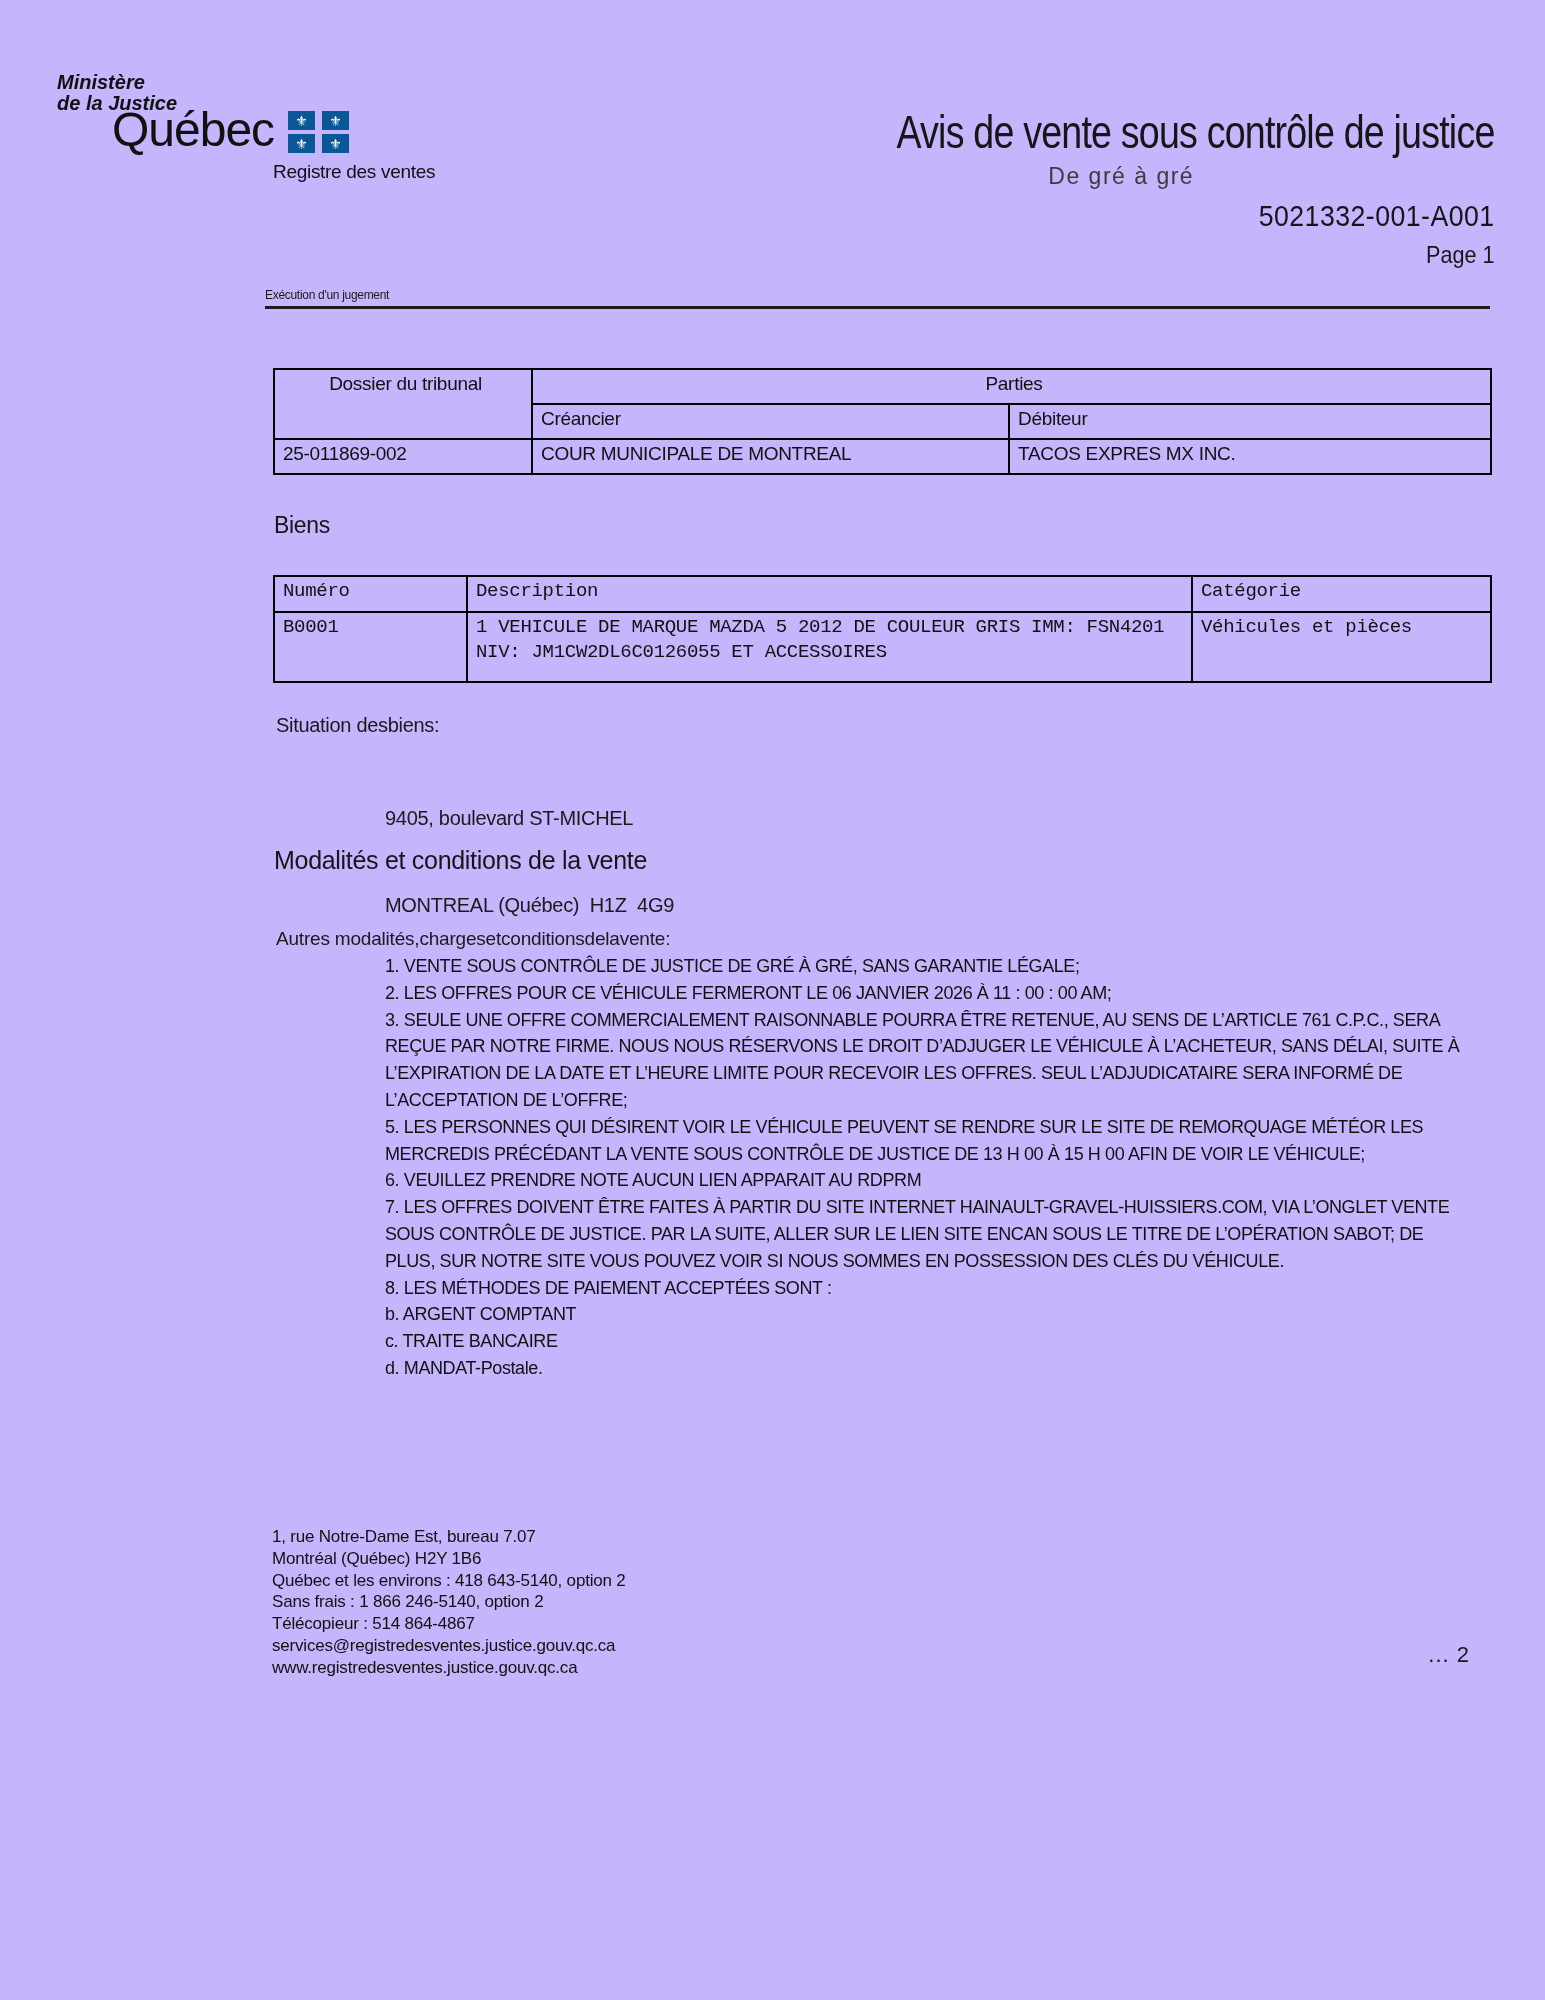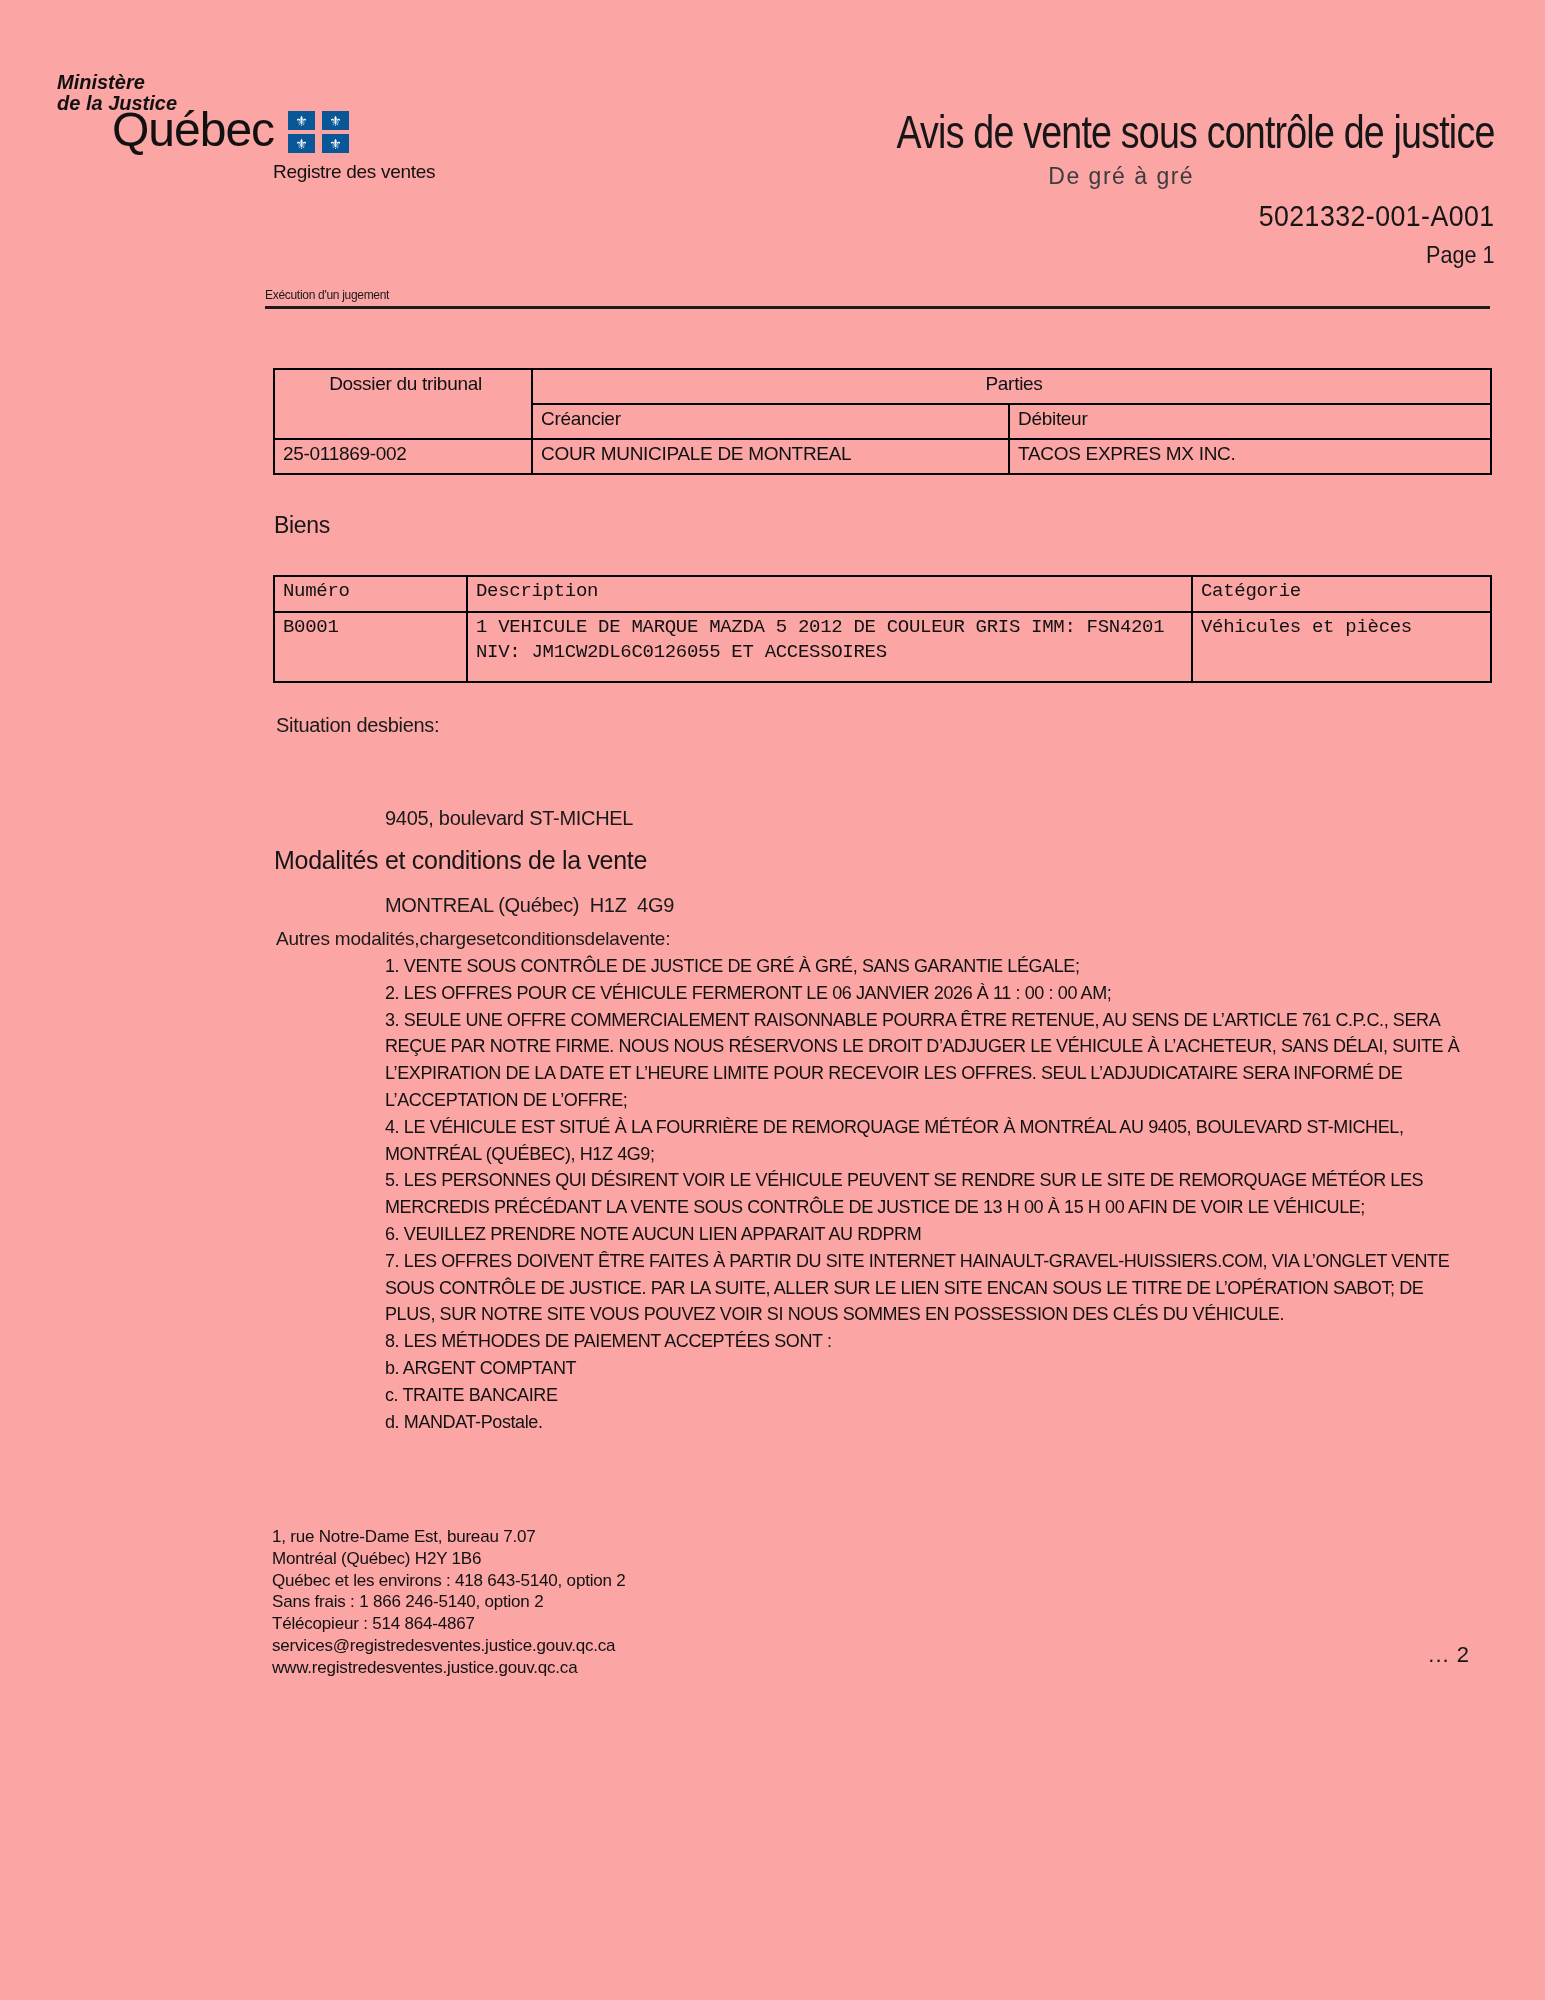--- a/index.html
+++ b/index.html
@@ -1,19 +1,19 @@
 <!DOCTYPE html>
 <html><head>
 <meta charset="utf-8">
 <style>
   html,body{margin:0;padding:0;background:#ffffff;}
   .page{
     position:relative;
     width:1545px;height:2000px;
-    background:#fca5a5;
+    background:#c4b5fd;
     font-family:"Liberation Sans", sans-serif;
     color:#1a1a1a;
     overflow:hidden;
   }
   
   .ministry{
     position:absolute;left:57px;top:72px;
     font-size:20px;font-weight:bold;font-style:italic;
     line-height:1.05;color:#111;
   }
@@ -198,21 +198,20 @@
     <div>MONTREAL (Québec)  H1Z  4G9</div>
   </div>
 
   <div class="modalites-heading">Modalités et conditions de la vente</div>
   <div class="intro">Autres modalités,chargesetconditionsdelavente:</div>
 
   <div class="cond-list">
     <div class="item">1. VENTE SOUS CONTRÔLE DE JUSTICE DE GRÉ À GRÉ, SANS GARANTIE LÉGALE;</div>
     <div class="item">2. LES OFFRES POUR CE VÉHICULE FERMERONT LE 06 JANVIER 2026 À 11 : 00 : 00 AM;</div>
     <div class="item">3. SEULE UNE OFFRE COMMERCIALEMENT RAISONNABLE POURRA ÊTRE RETENUE, AU SENS DE L’ARTICLE 761 C.P.C., SERA REÇUE PAR NOTRE FIRME. NOUS NOUS RÉSERVONS LE DROIT D’ADJUGER LE VÉHICULE À L’ACHETEUR, SANS DÉLAI, SUITE À L’EXPIRATION DE LA DATE ET L’HEURE LIMITE POUR RECEVOIR LES OFFRES. SEUL L’ADJUDICATAIRE SERA INFORMÉ DE L’ACCEPTATION DE L’OFFRE;</div>
-    <div class="item">4. LE VÉHICULE EST SITUÉ À LA FOURRIÈRE DE REMORQUAGE MÉTÉOR À MONTRÉAL AU 9405, BOULEVARD ST-MICHEL, MONTRÉAL (QUÉBEC), H1Z 4G9;</div>
     <div class="item">5. LES PERSONNES QUI DÉSIRENT VOIR LE VÉHICULE PEUVENT SE RENDRE SUR LE SITE DE REMORQUAGE MÉTÉOR LES MERCREDIS PRÉCÉDANT LA VENTE SOUS CONTRÔLE DE JUSTICE DE 13 H 00 À 15 H 00 AFIN DE VOIR LE VÉHICULE;</div>
     <div class="item">6. VEUILLEZ PRENDRE NOTE AUCUN LIEN APPARAIT AU RDPRM</div>
     <div class="item">7. LES OFFRES DOIVENT ÊTRE FAITES À PARTIR DU SITE INTERNET HAINAULT-GRAVEL-HUISSIERS.COM, VIA L’ONGLET VENTE SOUS CONTRÔLE DE JUSTICE. PAR LA SUITE, ALLER SUR LE LIEN SITE ENCAN SOUS LE TITRE DE L’OPÉRATION SABOT; DE PLUS, SUR NOTRE SITE VOUS POUVEZ VOIR SI NOUS SOMMES EN POSSESSION DES CLÉS DU VÉHICULE.</div>
     <div class="item">8. LES MÉTHODES DE PAIEMENT ACCEPTÉES SONT :</div>
     <div class="item">b. ARGENT COMPTANT</div>
     <div class="item">c. TRAITE BANCAIRE</div>
     <div class="item">d. MANDAT-Postale.</div>
   </div>
 
   <div class="footer">

